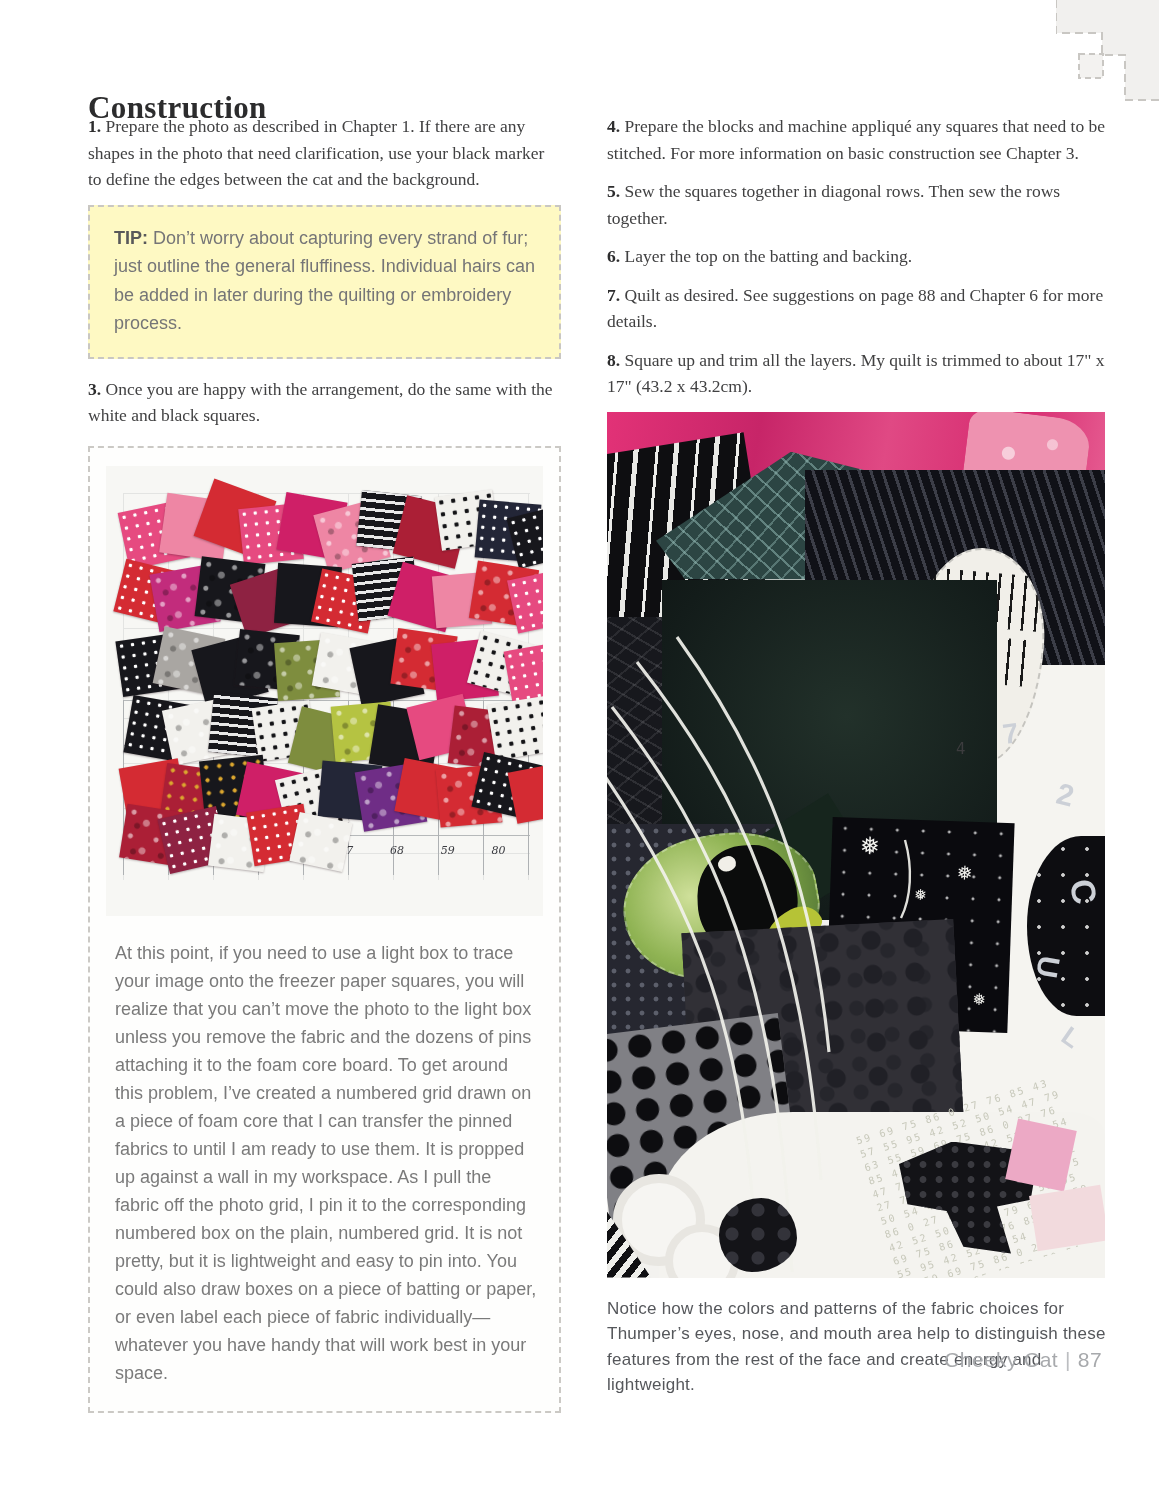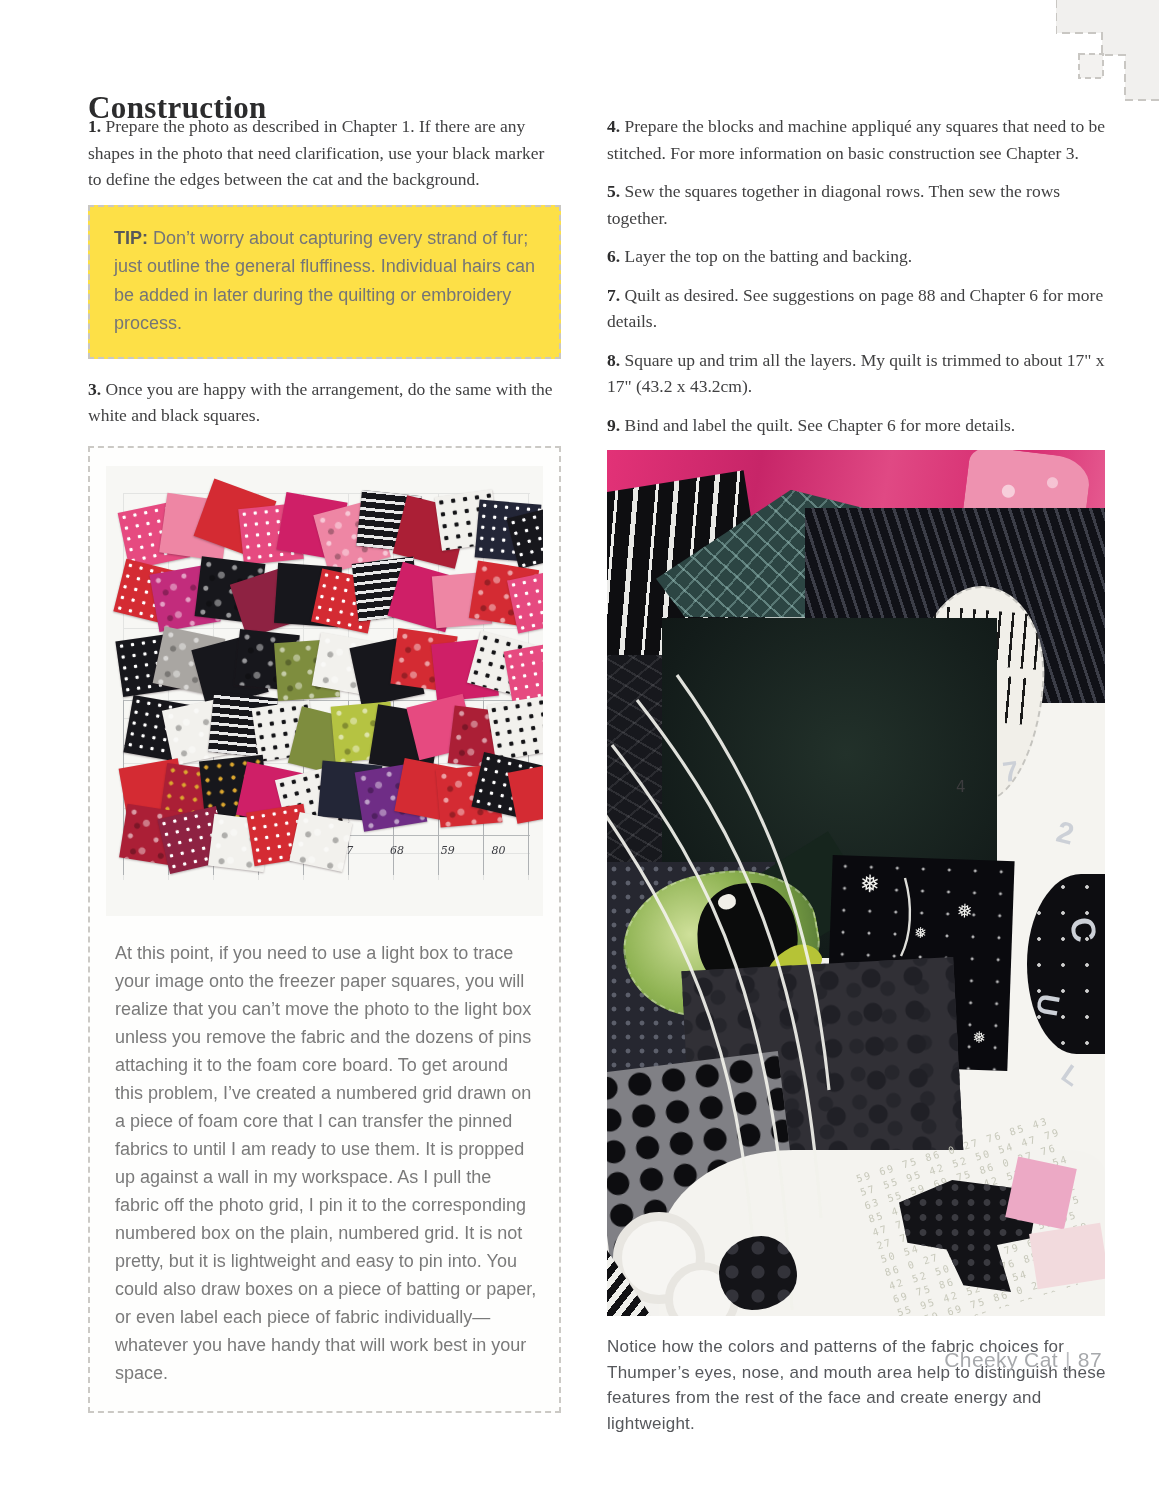--- a/index.html
+++ b/index.html
@@ -9,21 +9,21 @@
   .corner{position:absolute;left:1056px;top:0;}
   
   .title{position:absolute;left:88px;top:74px;font-size:31px;font-weight:600;color:#2c2c2d;
          letter-spacing:.4px;font-family:"Liberation Serif",serif;margin-top:16px;}
   
   .col-left{position:absolute;left:88px;top:113px;width:473px;}
   .col-right{position:absolute;left:607px;top:113px;width:499px;}
   p.step{margin:0 0 12px;font-size:17.5px;line-height:26.5px;color:#414142;}
   p.step b{color:#2d2d2e;}
   
-  .tip{margin:6px 0 17px;background:#fde047;border:2px dashed #c9c7c2;padding:17px 22px 19px 24px;
+  .tip{margin:6px 0 17px;background:#fef9c3;border:2px dashed #c9c7c2;padding:17px 22px 19px 24px;
        font-family:"Liberation Sans",sans-serif;font-size:18px;line-height:28.5px;color:#757577;}
   .tip b{color:#58585a;}
   
   .figbox{margin-top:17px;border:2px dashed #cbc9c5;background:#fefefd;padding:18px 14px 24px;}
   .fabric-photo{position:relative;width:437px;height:450px;margin:0 auto;background:#f7f7f4;overflow:hidden;}
   .grid-faint,.grid-strong{position:absolute;left:4%;right:3%;pointer-events:none;
        background-image:linear-gradient(#8c9094 1px,transparent 1px),linear-gradient(90deg,#8c9094 1px,transparent 1px);
        background-size:45px 45px;}
   .grid-faint{top:6%;bottom:8%;opacity:.18;}
   .grid-strong{top:52%;bottom:9%;opacity:.6;}
@@ -159,21 +159,20 @@
       <div class="fig-caption">At this point, if you need to use a light box to trace your image onto the freezer paper squares, you will realize that you can’t move the photo to the light box unless you remove the fabric and the dozens of pins attaching it to the foam core board. To get around this problem, I’ve created a numbered grid drawn on a piece of foam core that I can transfer the pinned fabrics to until I am ready to use them. It is propped up against a wall in my workspace. As I pull the fabric off the photo grid, I pin it to the corresponding numbered box on the plain, numbered grid. It is not pretty, but it is lightweight and easy to pin into. You could also draw boxes on a piece of batting or paper, or even label each piece of fabric individually—whatever you have handy that will work best in your space.</div>
     </div>
   </div>
 
   <div class="col-right">
     <p class="step"><b>4.</b> <span>Prepare the blocks and machine appliqué any squares that need to be stitched. For more information on basic construction see Chapter 3.</span></p>
     <p class="step"><b>5.</b> <span>Sew the squares together in diagonal rows. Then sew the rows together.</span></p>
     <p class="step"><b>6.</b> <span>Layer the top on the batting and backing.</span></p>
     <p class="step"><b>7.</b> <span>Quilt as desired. See suggestions on page 88 and Chapter 6 for more details.</span></p>
     <p class="step"><b>8.</b> <span>Square up and trim all the layers. My quilt is trimmed to about 17" x 17" (43.2 x 43.2cm).</span></p>
-    <p class="step"><b>9.</b> <span>Bind and label the quilt. See Chapter 6 for more details.</span></p>
 
     <div class="quilt-photo" role="img" aria-label="Close-up of the Thumper cat quilt: green eye, black and white patterned fabrics, pink top band, black nose with pink accent">
 
       <div class="qp" style="left:306px;top:218px;width:192px;height:660px;background:#f5f4f0;border-radius:45% 0 0 5%/26% 0 0 4%;"></div>
 
       <div class="qp" style="left:0;top:0;width:498px;height:120px;background:linear-gradient(100deg,#e23277,#c72568 30%,#e04984 55%,#d62a6f 80%,#e75f93);
                   clip-path:polygon(0 0,100% 0,100% 88%,88% 60%,72% 96%,55% 52%,40% 70%,22% 46%,8% 82%,0 60%);"></div>
       <div class="qp" style="left:358px;top:2px;width:122px;height:92px;background:#ee92b0;border-radius:18% 30% 40% 26%;transform:rotate(7deg);
                   background-image:radial-gradient(circle at 35% 45%,rgba(255,255,255,.55) 6px,transparent 7px),radial-gradient(circle at 70% 30%,rgba(255,255,255,.45) 5px,transparent 6px);"></div>
 

